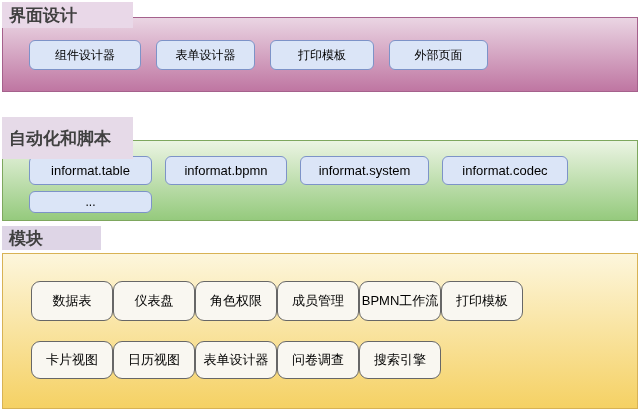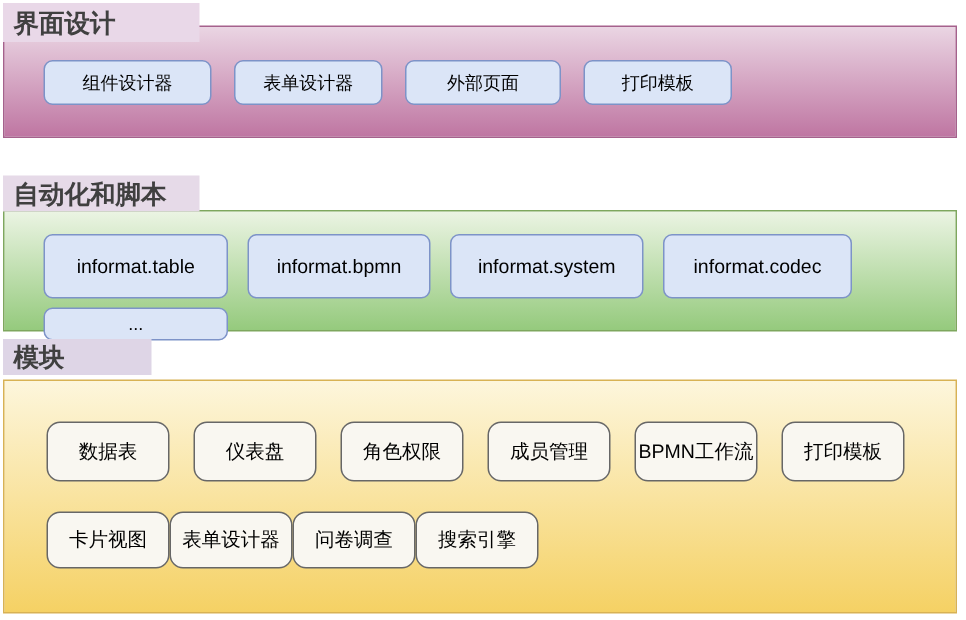--- a/index.html
+++ b/index.html
@@ -7,21 +7,21 @@
     width:644px;height:413px;background:#ffffff;position:relative;
     font-family:"Liberation Sans","DejaVu Sans",sans-serif;color:#000;
     overflow:hidden;
   }
   .group-label{
     position:absolute;left:2px;background:#e0d4e4;z-index:2;
     display:flex;align-items:center;box-sizing:border-box;
     padding-left:7px;font-weight:bold;font-size:17px;color:#404040;
   }
   #label-ui-design{top:2px;width:131px;height:26px;background:#e9d8e8;}
-  #label-automation{top:117px;width:131px;height:24px;background:#e6dae8;}
+  #label-automation{top:117px;width:131px;height:42px;background:#e6dae8;}
   #label-modules{top:226px;width:99px;height:24px;background:#ded5e6;}
 
   .panel{
     position:absolute;left:2px;width:636px;box-sizing:border-box;z-index:1;
   }
   #panel-ui-design{
     top:17px;height:75px;
     background:linear-gradient(180deg,#ead5e3 0%,#bf76a2 100%);
     border:1px solid #a5618c;
   }
@@ -54,45 +54,45 @@
   
   #row-ui{margin:22px 0 0 26px;gap:15px;height:30px;}
   #row-ui .blue-node{font-size:12px;}
   #row-ui .blue-node:nth-child(1){width:112px;}
   #row-ui .blue-node:nth-child(2){width:99px;}
   #row-ui .blue-node:nth-child(3){width:104px;}
   #row-ui .blue-node:nth-child(4){width:99px;}
   #row-ui .blue-node:nth-child(5){width:98px;}
 
   
-  #row-auto-1{margin:15px 0 0 26px;gap:13px;height:43px;}
+  #row-auto-1{margin:15px 0 0 26px;gap:13px;height:29px;}
   #row-auto-1 .blue-node{font-size:13px;}
   #row-auto-1 .blue-node:nth-child(1){width:123px;}
   #row-auto-1 .blue-node:nth-child(2){width:122px;}
   #row-auto-1 .blue-node:nth-child(3){width:129px;}
   #row-auto-1 .blue-node:nth-child(4){width:126px;}
   #row-auto-2{margin:6px 0 0 26px;height:22px;}
   #row-auto-2 .blue-node{width:123px;font-size:12px;}
 
   
-  #row-mod-1{margin:27px 0 0 28px;gap:16px;height:40px;}
+  #row-mod-1{margin:27px 0 0 28px;height:40px;}
   #row-mod-2{margin:20px 0 0 28px;height:38px;}
   #row-mod-1 .module-node,#row-mod-2 .module-node{width:82px;}
 </style>
 </head>
 <body>
 
 <div class="group-label" id="label-ui-design">界面设计</div>
 
 <div class="panel" id="panel-ui-design">
   <div class="row" id="row-ui">
     <div class="blue-node">组件设计器</div>
     <div class="blue-node">表单设计器</div>
+    <div class="blue-node">打印模板</div>
     <div class="blue-node">外部页面</div>
-    <div class="blue-node">打印模板</div>
   </div>
 </div>
 
 <div class="group-label" id="label-automation">自动化和脚本</div>
 
 <div class="panel" id="panel-automation">
   <div class="row" id="row-auto-1">
     <div class="blue-node">informat.table</div>
     <div class="blue-node">informat.bpmn</div>
     <div class="blue-node">informat.system</div>
@@ -109,17 +109,18 @@
   <div class="row" id="row-mod-1">
     <div class="module-node">数据表</div>
     <div class="module-node">仪表盘</div>
     <div class="module-node">角色权限</div>
     <div class="module-node">成员管理</div>
     <div class="module-node">BPMN工作流</div>
     <div class="module-node">打印模板</div>
   </div>
   <div class="row" id="row-mod-2">
     <div class="module-node">卡片视图</div>
+    <div class="module-node">日历视图</div>
     <div class="module-node">表单设计器</div>
     <div class="module-node">问卷调查</div>
     <div class="module-node">搜索引擎</div>
   </div>
 </div>
 
 </body></html>

